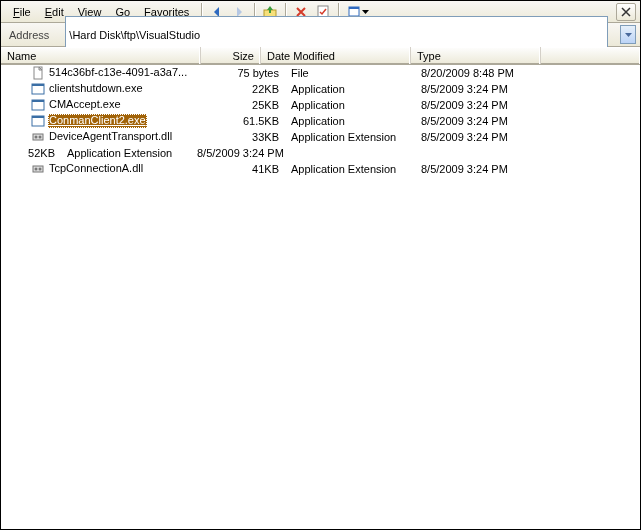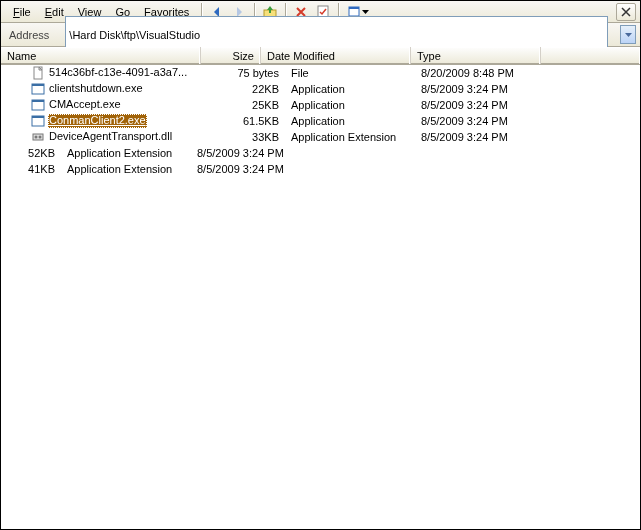--- a/index.html
+++ b/index.html
@@ -195,17 +195,27 @@
       <div class="cell size">33KB</div>
       <div class="cell type">Application Extension</div>
       <div class="cell date">8/5/2009 3:24 PM</div>
     </div>
     <div class="row">
       <div class="cell size">52KB</div>
       <div class="cell type">Application Extension</div>
       <div class="cell date">8/5/2009 3:24 PM</div>
     </div>
     <div class="row">
+      <div class="cell name">
+        <span class="ico">
+          <svg viewBox="0 0 14 14">
+            <rect x="2" y="4" width="10" height="6" fill="#ddd" stroke="#777"></rect>
+            <circle cx="5" cy="7" r="1.5" fill="#777"></circle>
+            <circle cx="9" cy="7" r="1.5" fill="#777"></circle>
+          </svg>
+        </span>
+        <span class="fname">TcpConnectionA.dll</span>
+      </div>
       <div class="cell size">41KB</div>
       <div class="cell type">Application Extension</div>
       <div class="cell date">8/5/2009 3:24 PM</div>
     </div>
   </div>
 
 </body></html>

